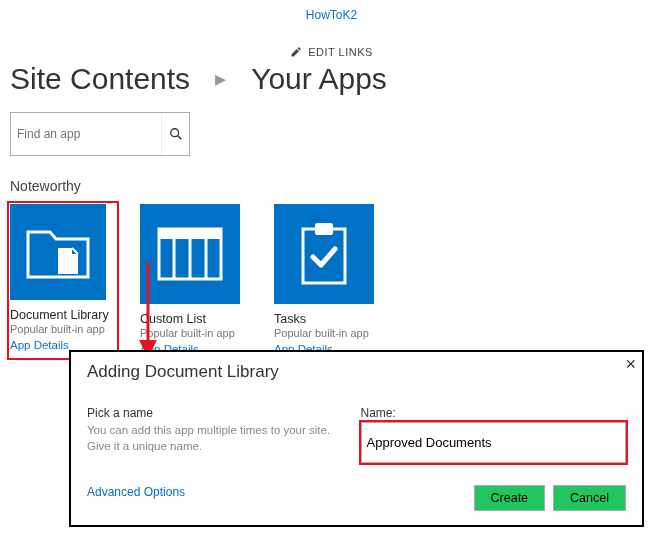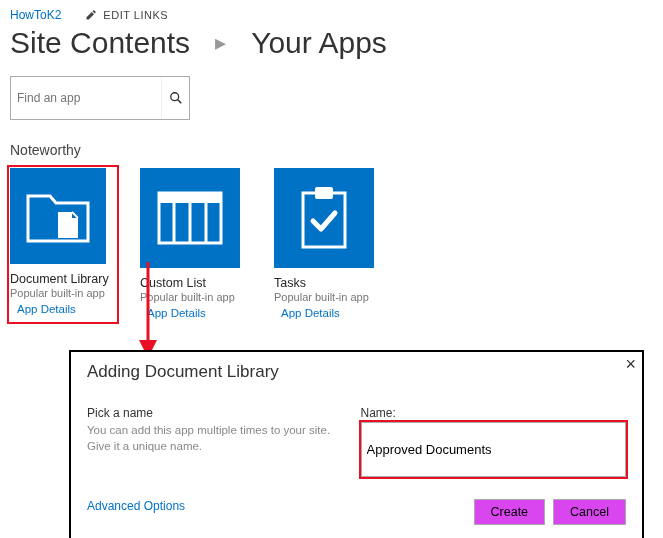--- a/index.html
+++ b/index.html
@@ -1,18 +1,18 @@
 <!DOCTYPE html>
 <html><head>
   <meta charset="utf-8">
   <style>
     * { box-sizing: border-box; margin: 0; padding: 0; }
     body { font-family: "Segoe UI", Tahoma, sans-serif; background: #fff; color: #333; width: 663px; height: 538px; position: relative; overflow: hidden; padding: 8px 10px; }
 
-    .top-links { display: flex; align-items: center; gap: 24px; font-size: 12px; margin-bottom: 0; }
+    .top-links { display: flex; align-items: center; gap: 24px; font-size: 12px; margin-bottom: 0; flex-direction: column; }
     .top-links a { color: #0072c6; text-decoration: none; }
     .edit-links { color: #444; font-size: 11px; display: flex; align-items: center; gap: 6px; letter-spacing: 0.5px; cursor: pointer; }
     .edit-links svg { width: 12px; height: 12px; }
 
     h1.page-title { font-weight: 200; font-size: 30px; color: #333; margin: 4px 0 16px 0; display: flex; align-items: center; gap: 25px; }
     h1.page-title .sep { color: #999; font-size: 22px; }
 
     .search-wrap { display: inline-flex; border: 1px solid #ababab; height: 44px; margin-bottom: 22px; }
     .search-wrap input { border: none; outline: none; padding: 0 6px; font-size: 12px; width: 150px; font-family: inherit; }
     .search-wrap .search-btn { width: 28px; display: flex; align-items: center; justify-content: center; border-left: 1px solid #eee; cursor: pointer; }
@@ -22,38 +22,38 @@
 
     .tiles { display: flex; gap: 24px; }
     .tile-card { width: 110px; position: relative; }
     .tile-card.highlighted { outline: 2px solid #e81123; outline-offset: -1px; padding: 2px; margin: -2px; }
     .tile { width: 96px; height: 96px; background: #0072c6; display: flex; align-items: center; justify-content: center; cursor: pointer; }
     .tiles .tile-card:nth-child(2) .tile,
     .tiles .tile-card:nth-child(3) .tile { width: 100px; height: 100px; }
     .tile svg { fill: #fff; }
     .tile-title { font-size: 12.5px; color: #262626; margin-top: 8px; font-weight: 400; white-space: nowrap; }
     .tile-sub { font-size: 11px; color: #777; margin-top: 1px; white-space: nowrap; }
-    .tile-link { font-size: 11.5px; color: #0072c6; text-decoration: none; display: inline-block; margin-top: 4px; cursor: pointer; padding-left: 7px; }
+    .tile-link { font-size: 11.5px; color: #0072c6; text-decoration: none; display: inline-block; margin-top: 4px; cursor: pointer; }
 
     .arrow { position: absolute; left: 137px; top: 262px; pointer-events:none; }
 
     .dialog { position: absolute; left: 69px; top: 350px; width: 575px; border: 2px solid #000; background: #fff; padding: 10px 16px 14px 16px; font-size: 12px; }
     .dialog .close { position: absolute; right: 6px; top: 3px; font-size: 18px; cursor: pointer; color: #333; line-height: 1; }
     .dialog-title { font-size: 17px; font-weight: 400; color: #333; margin-bottom: 24px; }
     .dialog-body { display: flex; gap: 8px; }
     .dialog-left { flex: 1; }
     .dialog-left .pick { color: #333; font-size: 12px; margin-bottom: 3px; }
     .dialog-left .desc { color: #888; font-size: 11.5px; line-height: 1.35; }
     .dialog-right { flex: 1; }
     .dialog-right .lbl { font-size: 12px; color: #333; margin-bottom: 2px; }
-    .dialog-right input { width: 100%; border: 1px solid #ababab; outline: 2px solid #e81123; padding: 19px 5px; font-size: 13px; font-family: inherit; }
+    .dialog-right input { width: 100%; border: 1px solid #ababab; outline: 2px solid #e81123; padding: 12px 5px; font-size: 13px; font-family: inherit; }
     .dialog-footer { display: flex; justify-content: space-between; align-items: flex-start; margin-top: 22px; }
     .adv { color: #0072c6; font-size: 12px; cursor: pointer; }
     .btns { display: flex; gap: 8px; }
-    .btns button { border: 1px solid #ababab; background: #d946ef; padding: 5px 16px; font-size: 12.5px; font-family: inherit; cursor: pointer; min-width: 68px; }
+    .btns button { border: 1px solid #ababab; background: #22c55e; padding: 5px 16px; font-size: 12.5px; font-family: inherit; cursor: pointer; min-width: 68px; }
   </style>
 </head>
 <body>
 
 
 
 <div class="top-links">
   <a href="#">HowToK2</a>
   <div class="edit-links">
     <svg viewBox="0 0 16 16">

